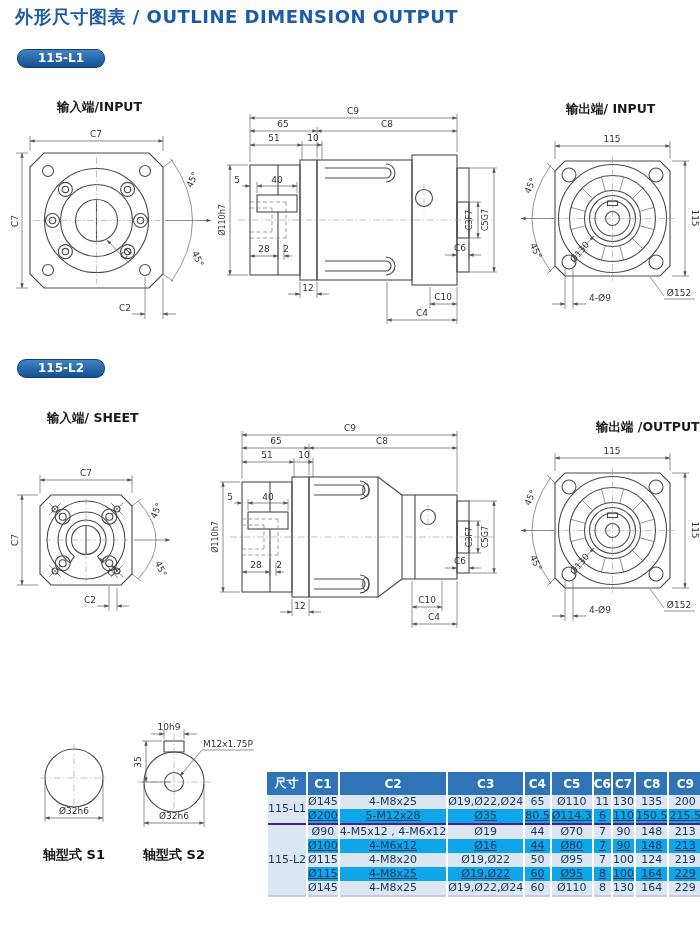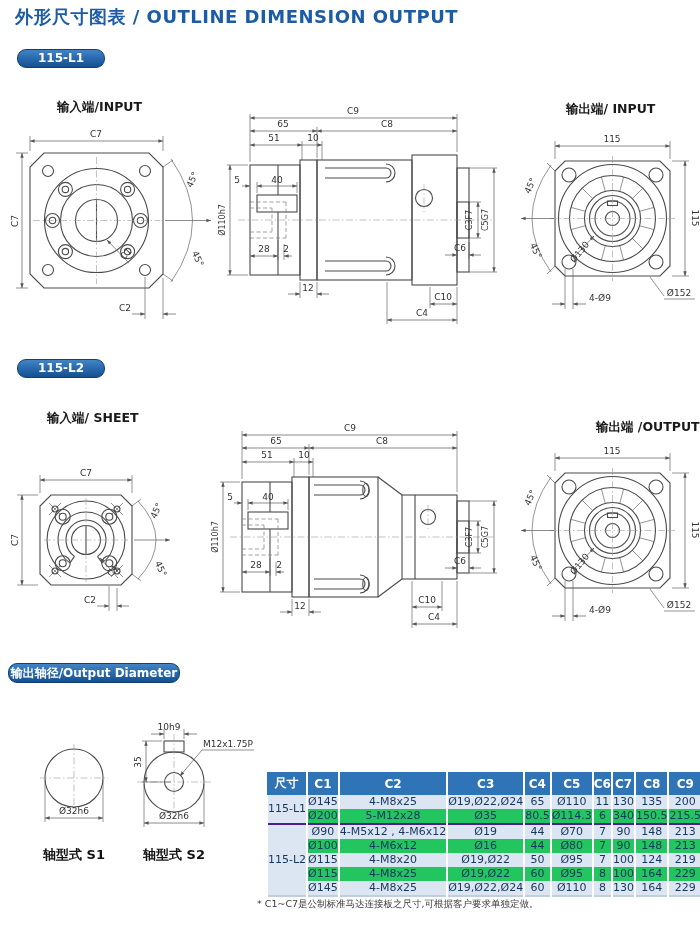--- a/index.html
+++ b/index.html
@@ -21,21 +21,21 @@
   svg text.sm{font-size:8px;}
   svg text.big{font-size:13px;font-weight:bold;fill:#111;}
   .dim-table{position:absolute;left:266px;top:772px;border-collapse:collapse;
              table-layout:fixed;font-size:11px;color:#17365d;}
   .dim-table th{background:#2e74b6;color:#fff;font-weight:bold;font-size:12px;
                 padding:3px 0;border-left:2px solid #fff;text-align:center;}
   .dim-table th:first-child{border-left:none;}
   .dim-table td{text-align:center;padding:0;line-height:14px;border-left:2px solid #fff;
                 white-space:nowrap;overflow:hidden;}
   .dim-table tr.tint td{background:#dce6f2;}
-  .dim-table tr.plain td{background:#22c55e;}
+  .dim-table tr.plain td{background:#0ea5e9;text-decoration:underline;}
   .dim-table td.gname{background:#e7ebf1;}
   .dim-table tr.gsep td{border-top:2px solid #4c1d95;}
   .dim-table tbody{border-bottom:2px solid #c4cedb;}
   .footnotes{position:absolute;left:257px;top:897px;font-size:9.5px;color:#3a3a3a;
              line-height:13px;white-space:nowrap;}
 </style>
 </head>
 <body>
 
 <div class="page">
@@ -430,21 +430,20 @@
     <line class="tn" x1="67" y1="153" x2="67" y2="193"></line>
       <line class="tn" x1="75" y1="153" x2="75" y2="193"></line>
     <line class="dl" x1="54" y1="188" x2="67" y2="188" marker-end="url(#ar)"></line>
     <line class="dl" x1="88" y1="188" x2="75" y2="188" marker-end="url(#ar)"></line>
     <text x="102" y="185" text-anchor="middle">4-Ø9</text>
     <line class="tn" x1="152" y1="161" x2="166" y2="180"></line>
       <line class="tn" x1="166" y1="183" x2="197" y2="183"></line>
     <text x="181" y="180" text-anchor="middle">Ø152</text>
   </svg>
 
-  <div class="badge" style="left:8px;top:663px;width:170px;height:18px;line-height:18px;">输出轴径/Output Diameter</div>
 
   <svg class="draw" style="left:22px;top:718px;" width="240" height="160" viewBox="0 0 240 160">
     <circle class="ln" cx="52" cy="60" r="29"></circle>
     <line class="cl" x1="18" y1="60" x2="86" y2="60"></line>
       <line class="cl" x1="52" y1="26" x2="52" y2="94"></line>
     <line class="tn" x1="23" y1="62" x2="23" y2="104"></line>
       <line class="tn" x1="81" y1="62" x2="81" y2="104"></line>
     <line class="dl" x1="23" y1="100" x2="81" y2="100" marker-start="url(#ar)" marker-end="url(#ar)"></line>
     <text x="52" y="96" text-anchor="middle">Ø32h6</text>
     <text class="big" x="52" y="141" text-anchor="middle">轴型式 S1</text>
@@ -515,21 +514,21 @@
         <td>200</td>
 
       </tr>
       <tr class="plain">
         <td>Ø200</td>
         <td>5-M12x28</td>
         <td>Ø35</td>
         <td>80.5</td>
         <td>Ø114.3</td>
         <td>6</td>
-        <td>340</td>
+        <td>110</td>
         <td>150.5</td>
         <td>215.5</td>
 
       </tr>
       <tr class="tint gsep">
         <td class="gname" rowspan="5">115-L2</td>
         <td>Ø90</td>
         <td>4-M5x12 , 4-M6x12</td>
         <td>Ø19</td>
         <td>44</td>
@@ -585,16 +584,15 @@
         <td>8</td>
         <td>130</td>
         <td>164</td>
         <td>229</td>
 
       </tr>
     </tbody>
   </table>
 
   <div class="footnotes">
-    <div>* C1~C7是公制标准马达连接板之尺寸,可根据客户要求单独定做。</div>
   </div>
 
 </div>
 
 </body></html>

